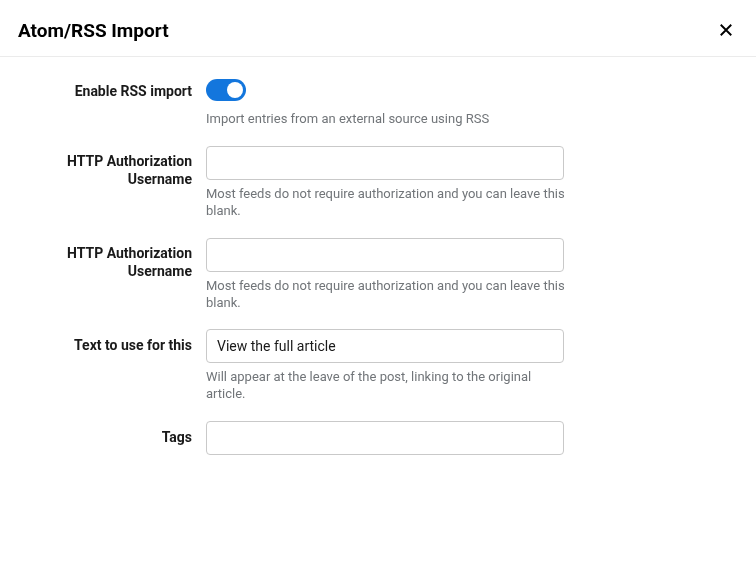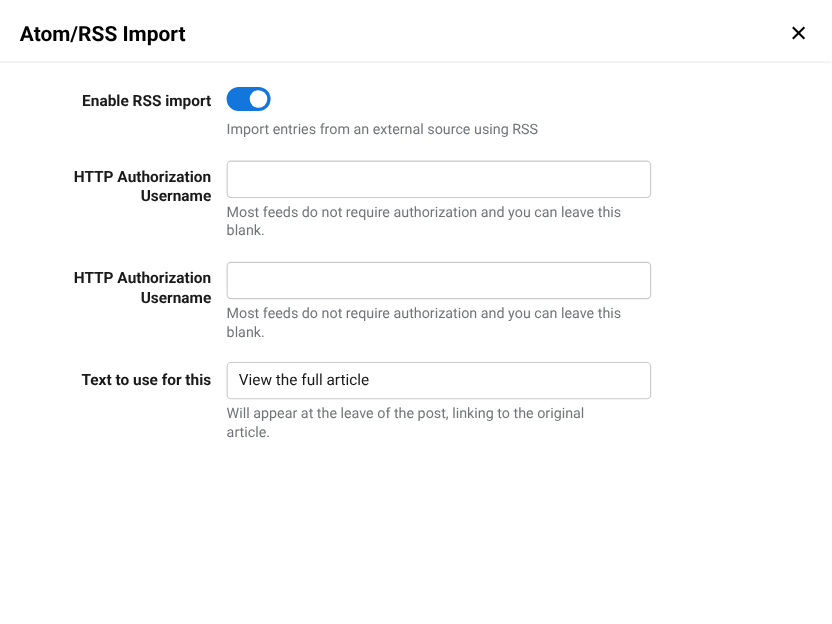--- a/index.html
+++ b/index.html
@@ -80,21 +80,21 @@
     .required-star {
       color: #d9363e;
       font-weight: 700;
       margin-left: 4px;
     }
     .input-col {
       flex: 1;
       max-width: 360px;
     }
     .text-input {
-      width: 386px;
+      width: 358px;
       height: 34px;
       border: 1px solid #c9c9c9;
       border-radius: 4px;
       padding: 6px 10px;
       font-size: 14px;
       font-family: inherit;
       color: #1a1a1a;
     }
     .help-text {
       font-size: 13px;
@@ -190,16 +190,25 @@
     <div class="form-row">
       <div class="label-col">
         <span class="field-label">Text to use for this</span>
       </div>
       <div class="input-col">
         <input type="text" class="text-input" value="View the full article" style="">
         <div class="help-text">Will appear at the leave of the post, linking to the original article.</div>
       </div>
     </div>
 
+    <div class="form-row">
+      <div class="label-col">
+        <span class="field-label">Tags</span>
+      </div>
+      <div class="input-col">
+        <input type="text" class="text-input" value="" style="">
+        
+      </div>
+    </div>
 
   </div>
 
 </div>
 
 </body></html>

